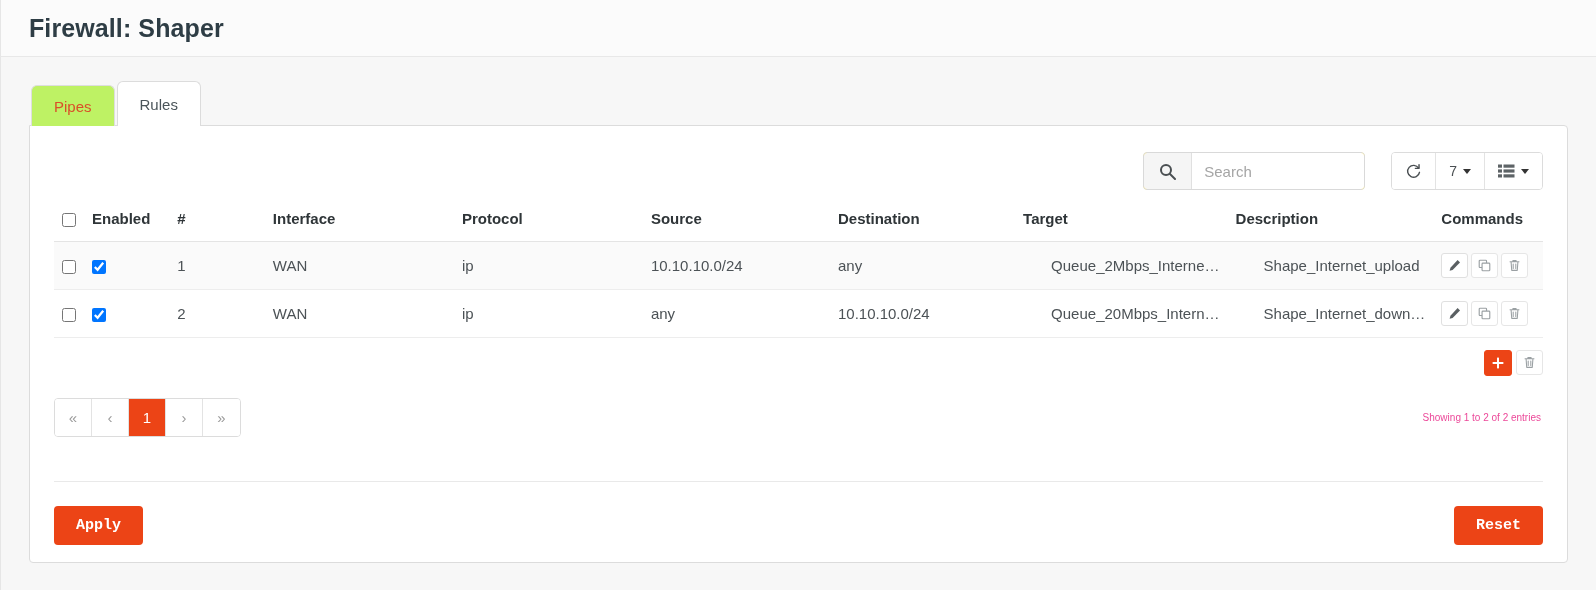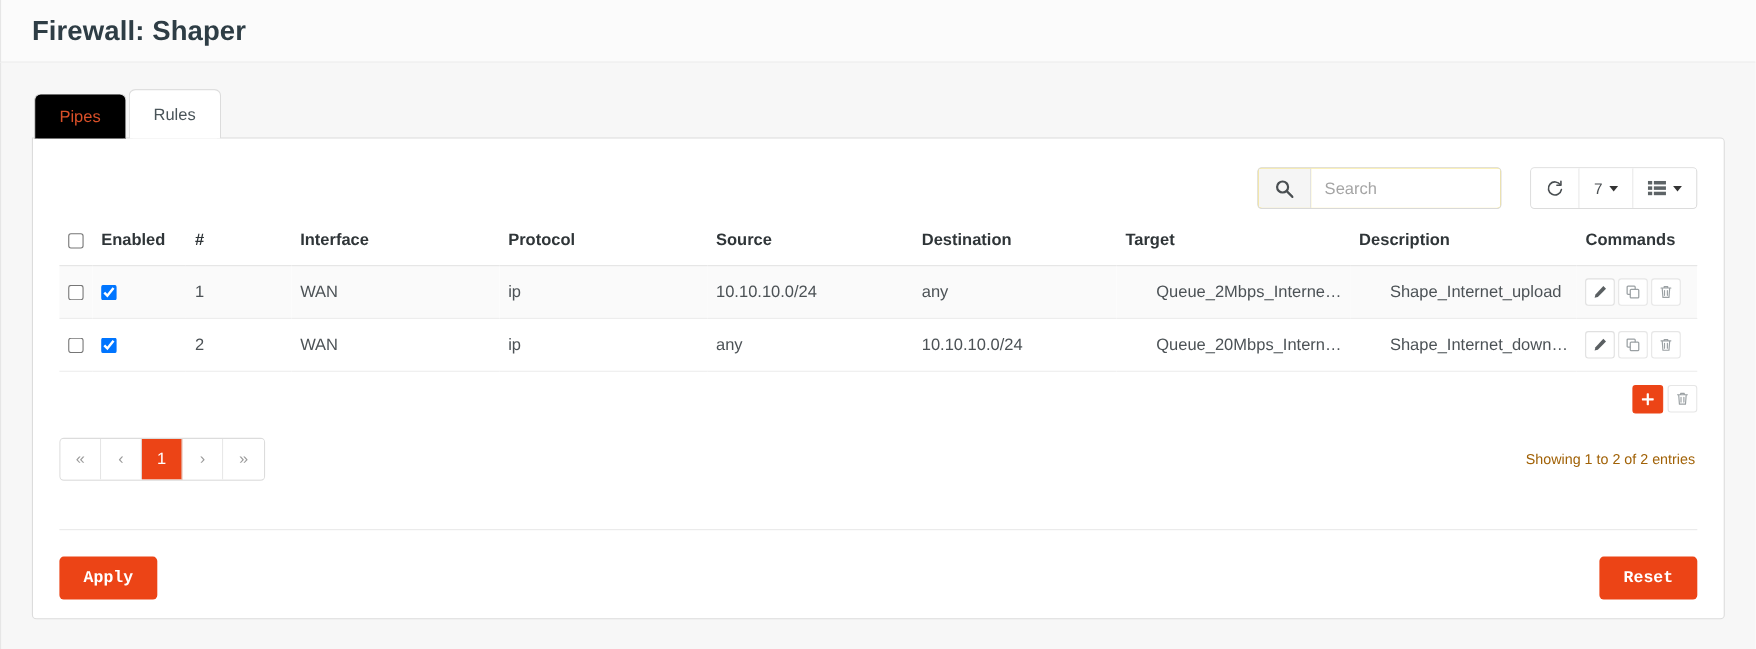--- a/index.html
+++ b/index.html
@@ -55,21 +55,21 @@
     position: relative;
     z-index: 3;
   }
   .tab {
     height: 41px;
     padding: 0 22px;
     display: flex;
     align-items: center;
     font-size: 15px;
     color: #d94f28;
-    background: #000000;
+    background: #bef264;
     border: 1px solid #dedede;
     border-bottom: none;
     border-radius: 6px 6px 0 0;
     margin-right: 2px;
     cursor: pointer;
     line-height: 1;
   }
   .tab.active {
     background: #ffffff;
     color: #4a5459;
@@ -272,22 +272,22 @@
     border-right: 1px solid #e3e3e3;
     color: #9b9b9b;
     font-size: 15px;
     cursor: pointer;
     background: #fff;
     padding: 0 8px;
   }
   .pg:last-child { border-right: 0; }
   .pg.active { background: #ec4416; color: #fff; font-weight: normal; }
   .showing {
-    font-size: 13px;
-    color: #a16207;
+    font-size: 10px;
+    color: #ec4899;
     padding-right: 2px;
   }
 
   
   .divider {
     border-top: 1px solid #e9e9e9;
     margin: 44px 0 0 0;
   }
   .footer {
     display: flex;

